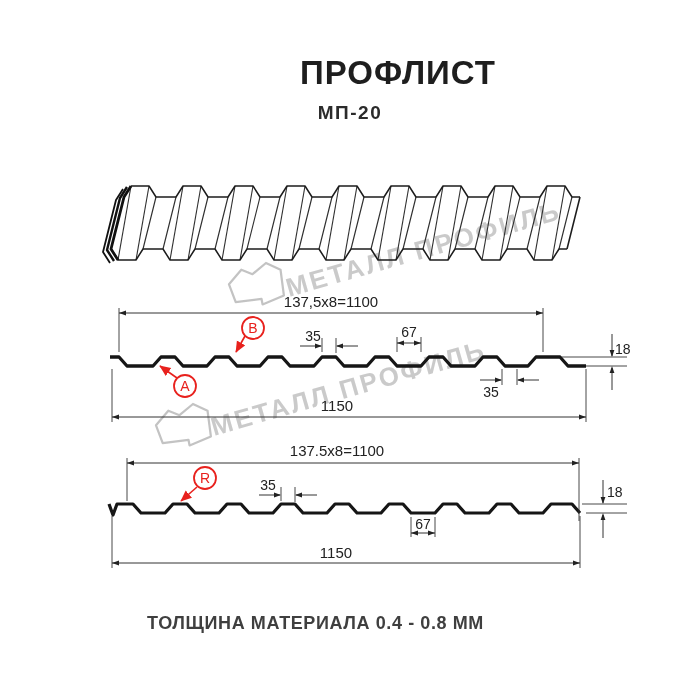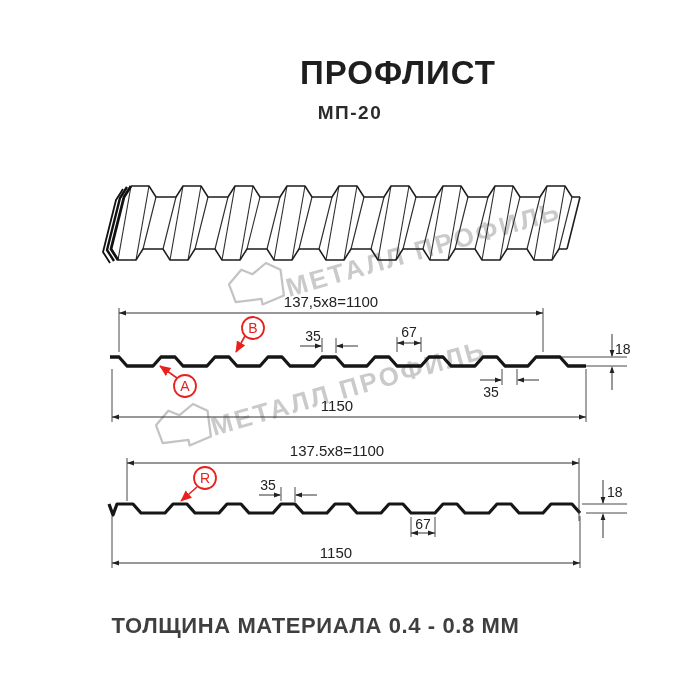--- a/index.html
+++ b/index.html
@@ -3,21 +3,21 @@
 <meta charset="utf-8">
 <style>
   html,body{margin:0;padding:0;}
   .page{position:relative;width:700px;height:700px;background:#ffffff;overflow:hidden;
         font-family:"Liberation Sans",sans-serif;}
   .title{position:absolute;top:54px;left:0;width:700px;text-align:center;
          font-size:33px;font-weight:800;letter-spacing:1px;color:#1e1e1e;padding-left:48px;}
   .subtitle{position:absolute;top:102px;left:0;width:700px;text-align:center;
          font-size:19px;font-weight:700;letter-spacing:1.5px;color:#2b2b2b;}
   .footer{position:absolute;top:613px;left:0;width:631px;text-align:center;
-         font-size:22px;font-weight:700;letter-spacing:.6px;color:#3f3f3f;}
+         font-size:18px;font-weight:700;letter-spacing:.6px;color:#3f3f3f;}
   svg text{font-family:"Liberation Sans",sans-serif;}
   .dim{font-size:14px;fill:#222;}
   .dimbig{font-size:15px;fill:#222;}
   .redletter{font-size:14px;font-weight:500;fill:#e8211d;}
   .wmtext{font-size:26px;font-weight:700;letter-spacing:2.5px;fill:#ababab;opacity:.62;}
 </style>
 </head>
 <body>
 
 <div class="page">

